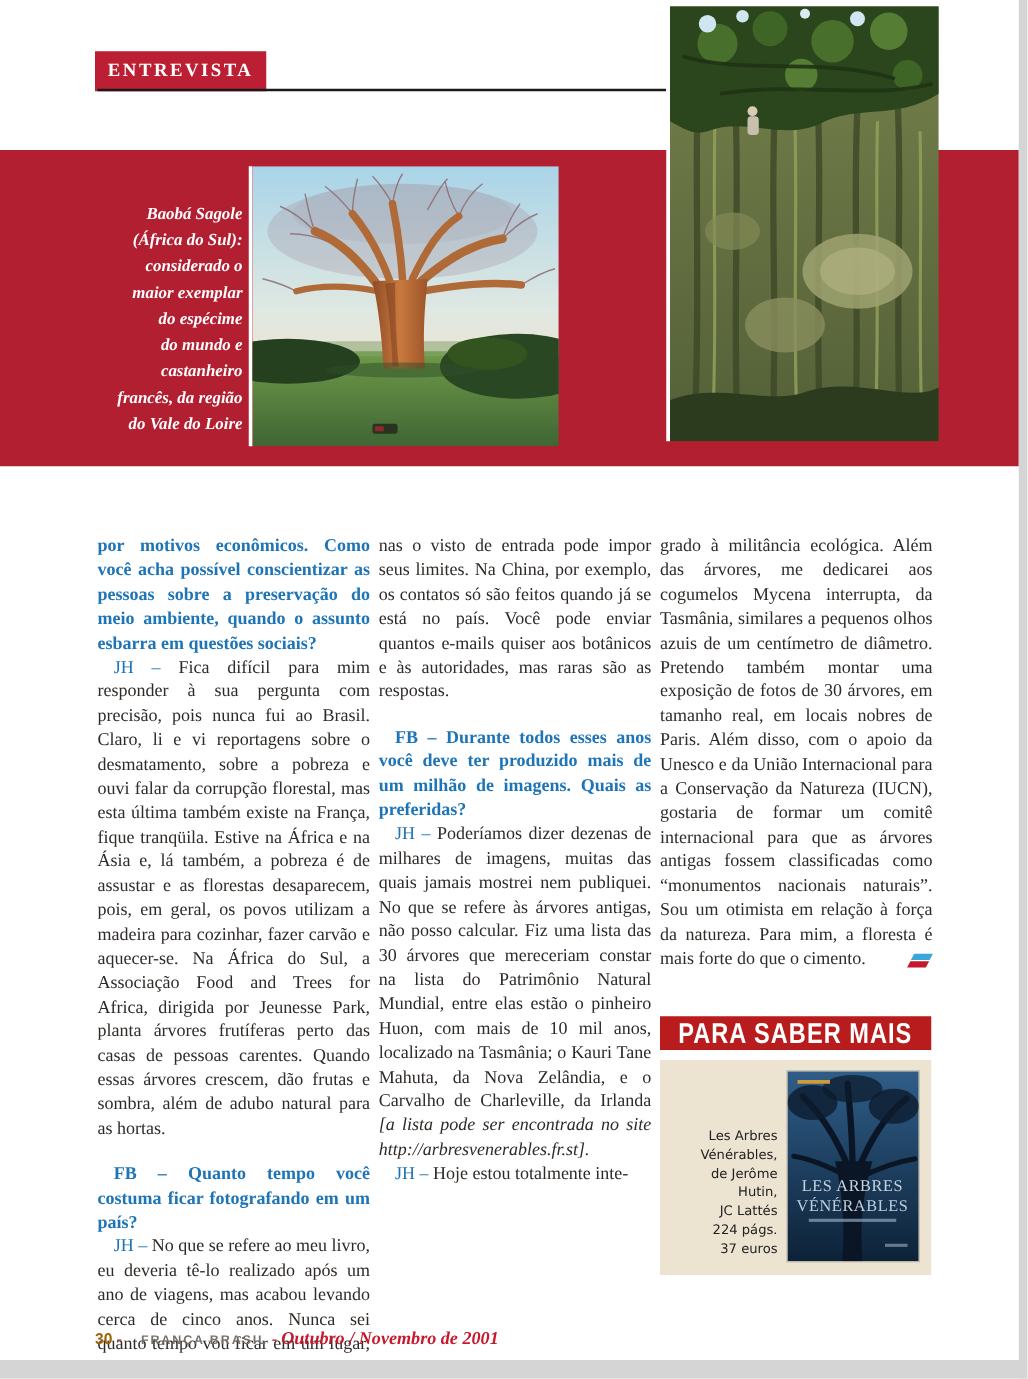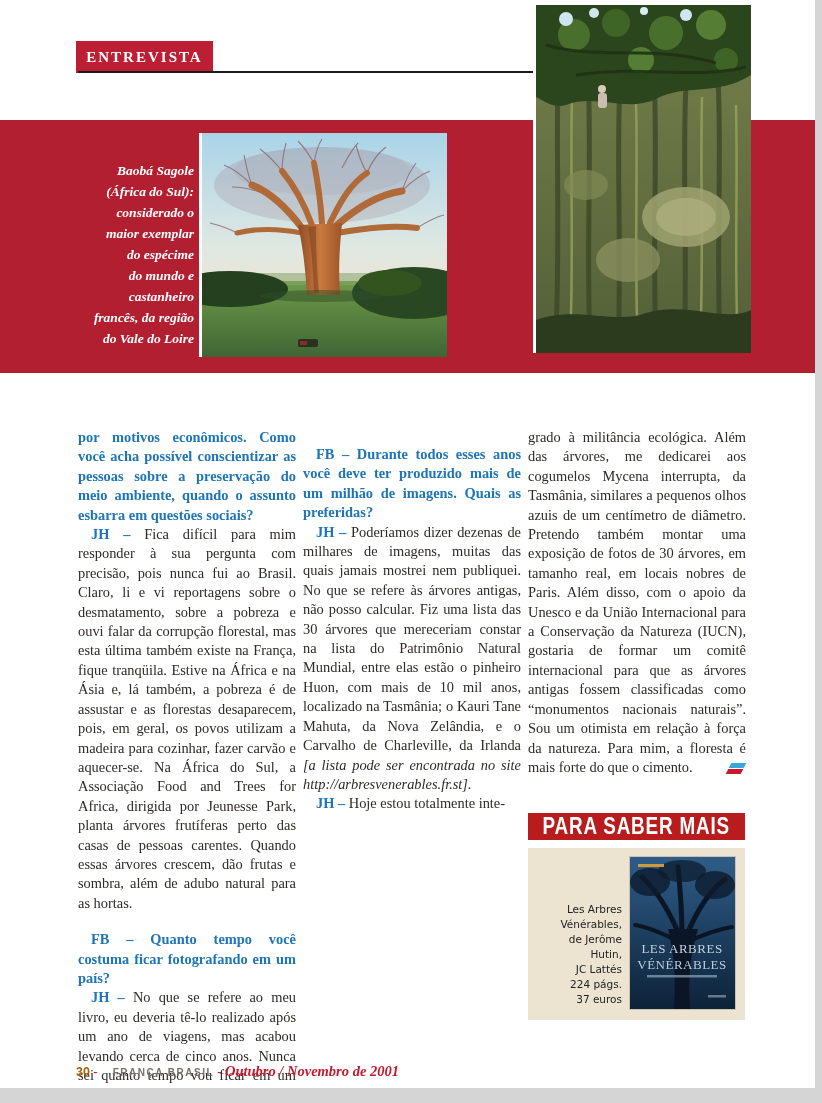--- a/index.html
+++ b/index.html
@@ -24,21 +24,21 @@
   .baobab-photo{position:absolute;left:199px;top:133px;width:245px;height:224px;border-left:3px solid #fff;}
   .tall-photo{position:absolute;left:533px;top:5px;width:215px;height:348px;border-left:3px solid #fff;}
 
   
   .col{position:absolute;top:428px;width:218px;font-size:14.4px;line-height:19.4px;}
   .col1{left:78px;}  .col2{left:303px;}  .col3{left:528px;}
   .col p{margin:0;text-align:justify;text-indent:13px;}
   .col p.noindent{text-indent:0;}
   .col p.qgap{margin-top:17px;}
   .q{color:#1d74b6;font-weight:bold;}
-  .bluepfx{color:#1d74b6;font-weight:bold;}
+  .bluepfx{color:#1d74b6;font-weight:normal;}
   .it{font-style:italic;}
   .endflag{display:inline-block;float:right;width:20px;height:13px;position:relative;top:5px;}
   .endflag .f1,.endflag .f2{position:absolute;width:15px;height:5px;transform:skewX(-28deg);}
   .endflag .f1{left:4px;top:0;background:#38a8da;}
   .endflag .f2{left:1px;top:6px;background:#c5192d;}
 
   
   .saber-banner{position:absolute;left:528px;top:813px;width:217px;height:27px;background:#b91c1c;
         display:flex;align-items:flex-start;justify-content:center;}
   .saber-banner span{color:#fff;font-family:"Liberation Sans",sans-serif;font-size:23px;font-weight:bold;
@@ -182,20 +182,21 @@
   </svg>
 
   <div class="col col1">
     <p class="q noindent">por motivos econômicos. Como você acha possível conscientizar as pessoas sobre a preservação do meio ambiente, quando o assunto esbarra em questões sociais?</p>
     <p><span class="bluepfx">JH – </span><span>Fica difícil para mim responder à sua pergunta com precisão, pois nunca fui ao Brasil. Claro, li e vi reportagens sobre o desmatamento, sobre a pobreza e ouvi falar da corrupção florestal, mas esta última também existe na França, fique tranqüila. Estive na África e na Ásia e, lá também, a pobreza é de assustar e as florestas desaparecem, pois, em geral, os povos utilizam a madeira para cozinhar, fazer carvão e aquecer-se. Na África do Sul, a Associação Food and Trees for Africa, dirigida por Jeunesse Park, planta árvores frutíferas perto das casas de pessoas carentes. Quando essas árvores crescem, dão frutas e sombra, além de adubo natural para as hortas.</span></p>
     <p class="qgap"><span class="q">FB – </span><span class="q">Quanto tempo você costuma ficar fotografando em um país?</span></p>
     <p><span class="bluepfx">JH – </span><span>No que se refere ao meu livro, eu deveria tê-lo realizado após um ano de viagens, mas acabou levando cerca de cinco anos.  Nunca sei quanto tempo vou ficar em um lugar, ape-</span></p>
   </div>
 
   <div class="col col2">
+    <p class="noindent">nas o visto de entrada pode impor seus limites. Na China, por exemplo, os contatos só são feitos quando já se está no país. Você pode enviar quantos e-mails quiser aos botânicos e às autoridades, mas raras são as respostas.</p>
     <p class="qgap"><span class="q">FB – </span><span class="q">Durante todos esses anos você deve ter produzido mais de um milhão de imagens. Quais as preferidas?</span></p>
     <p><span class="bluepfx">JH – </span><span>Poderíamos dizer dezenas de milhares de imagens, muitas das quais jamais mostrei nem publiquei. No que se refere às árvores antigas, não posso calcular. Fiz uma lista das 30 árvores que mereceriam constar na lista do Patrimônio Natural Mundial, entre elas estão o pinheiro Huon, com mais de 10 mil anos, localizado na Tasmânia; o Kauri Tane Mahuta, da Nova Zelândia, e o Carvalho de Charleville, da Irlanda </span><span class="it">[a lista pode ser encontrada no site http://arbresvenerables.fr.st].</span></p>
     <p><span class="bluepfx">JH – </span><span>Hoje estou totalmente inte-</span></p>
   </div>
 
   <div class="col col3">
     <p class="noindent"><span>grado à militância ecológica. Além das árvores, me dedicarei aos cogumelos Mycena interrupta, da Tasmânia, similares a pequenos olhos azuis de um centímetro de diâmetro. Pretendo também montar uma exposição de fotos de 30 árvores, em tamanho real, em locais nobres de Paris. Além disso, com o apoio da Unesco e da União Internacional para a Conservação da Natureza (IUCN), gostaria de formar um comitê internacional para que as árvores antigas fossem classificadas como “monumentos nacionais naturais”. Sou um otimista em relação à força da natureza. Para mim, a floresta é mais forte do que o cimento.</span>
       <span class="endflag">
           <span class="f1"></span>
           <span class="f2"></span>

